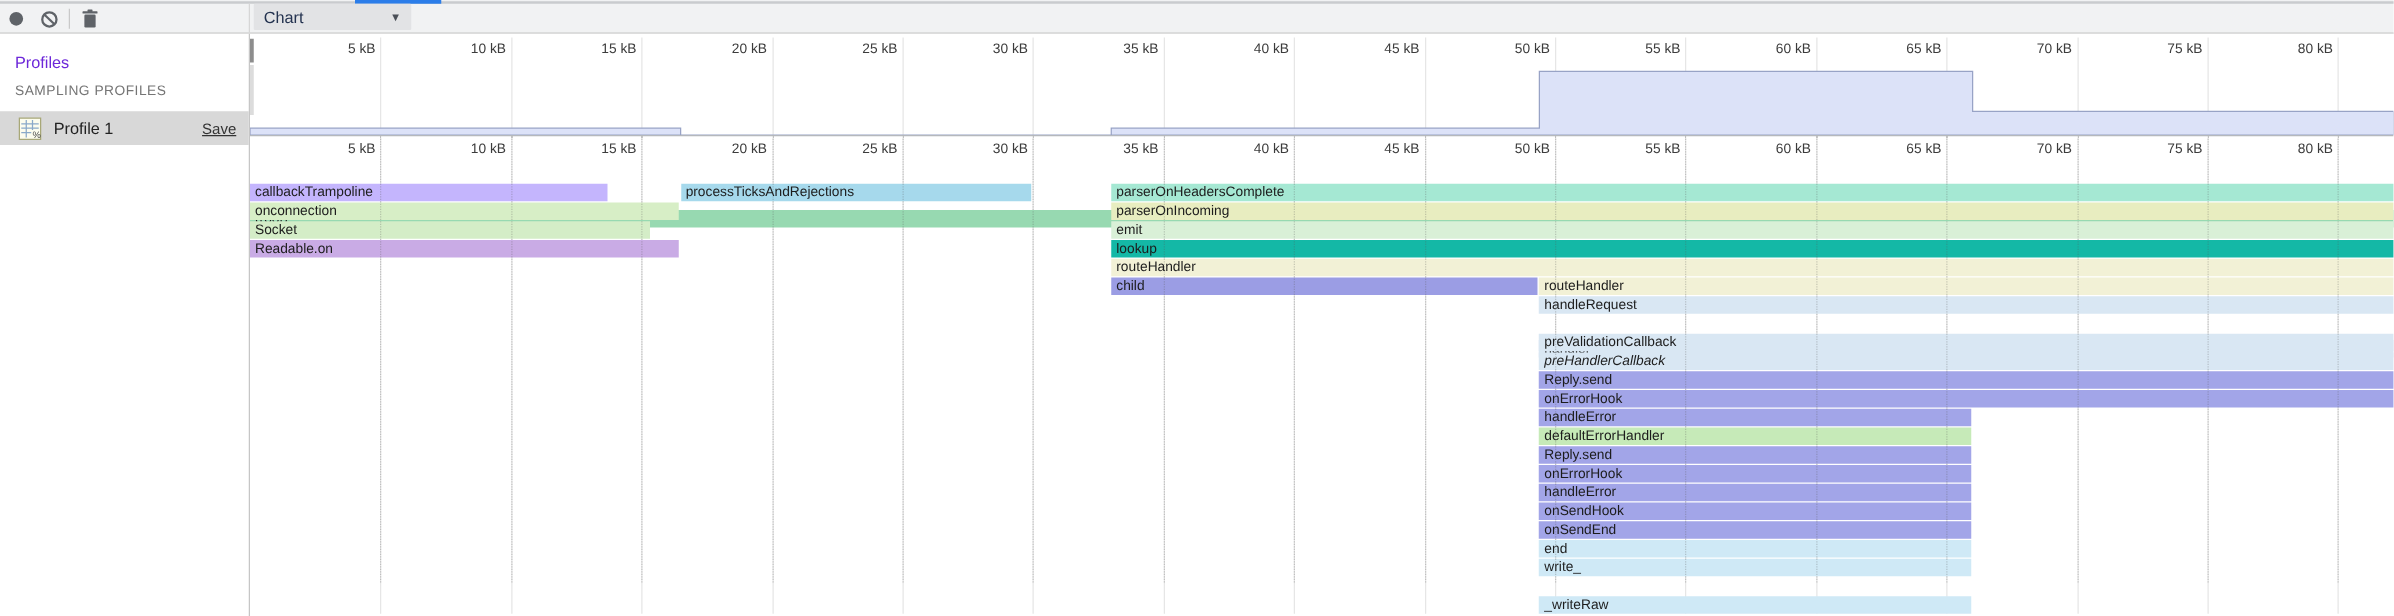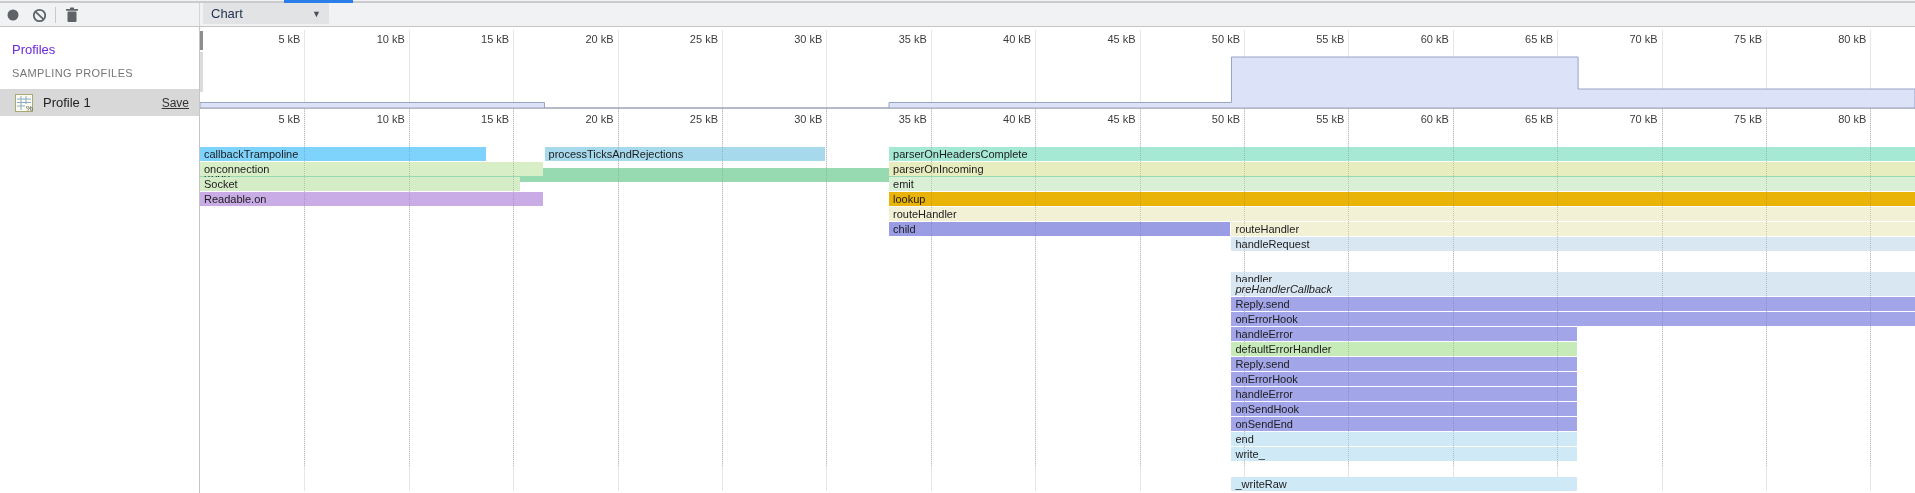--- a/index.html
+++ b/index.html
@@ -161,21 +161,21 @@
         <div class="tick-label" style="left: 1168.8px; top: 86px;">60 kB</div>
         <div class="tick-label" style="left: 1273.2px; top: 86px;">65 kB</div>
         <div class="tick-label" style="left: 1377.6px; top: 86px;">70 kB</div>
         <div class="tick-label" style="left: 1482px; top: 86px;">75 kB</div>
         <div class="tick-label" style="left: 1586.4px; top: 86px;">80 kB</div>
       </div>
     <div class="flame-rows" id="flame-rows">
         <div class="bar" style="left: 0px; width: 1714.84px; top: 0.5px; background: rgb(151, 217, 177); margin-top: 36px;">
           <span>(root)</span>
         </div>
-        <div class="bar" style="left: 0px; width: 286px; top: 15.5px; background: #7dd3fc;">
+        <div class="bar" style="left: 0px; width: 286px; top: 15.5px; background: #c4b5fd;">
           <span>callbackTrampoline</span>
         </div>
         <div class="bar" style="left: 344.52px; width: 280.38px; top: 15.5px; background: rgb(166, 217, 236);">
           <span>processTicksAndRejections</span>
         </div>
         <div class="bar" style="left: 689.04px; width: 1025.8px; top: 15.5px; background: rgb(165, 232, 211);">
           <span>parserOnHeadersComplete</span>
         </div>
         <div class="bar" style="left: 0px; width: 343.02px; top: 30.5px; background: rgb(215, 238, 198);">
           <span>onconnection</span>
@@ -185,37 +185,40 @@
         </div>
         <div class="bar" style="left: 0px; width: 320px; top: 45.5px; background: rgb(212, 237, 199);">
           <span>Socket</span>
         </div>
         <div class="bar" style="left: 689.04px; width: 1025.8px; top: 45.5px; background: rgb(217, 240, 215);">
           <span>emit</span>
         </div>
         <div class="bar" style="left: 0px; width: 343.02px; top: 60.5px; background: rgb(201, 171, 229);">
           <span>Readable.on</span>
         </div>
-        <div class="bar" style="left: 689.04px; width: 1025.8px; top: 60.5px; background: #eab308;">
+        <div class="bar" style="left: 689.04px; width: 1025.8px; top: 60.5px; background: #14b8a6;">
           <span>lookup</span>
         </div>
         <div class="bar" style="left: 689.04px; width: 1025.8px; top: 75.5px; background: rgb(242, 241, 214);">
           <span>routeHandler</span>
         </div>
         <div class="bar" style="left: 689.04px; width: 340.932px; top: 90.5px; background: rgb(155, 157, 228);">
           <span>child</span>
         </div>
         <div class="bar" style="left: 1031.47px; width: 683.364px; top: 90.5px; background: rgb(242, 241, 214);">
           <span>routeHandler</span>
         </div>
         <div class="bar" style="left: 1031.47px; width: 683.364px; top: 105.5px; background: rgb(217, 231, 243);">
           <span>handleRequest</span>
         </div>
         <div class="bar" style="left: 1031.47px; width: 683.364px; top: 120.5px; background: rgb(217, 231, 243); margin-top: 20px;">
           <span>handler</span>
+        </div>
+        <div class="bar" style="left: 1031.47px; width: 683.364px; top: 135.5px; background: rgb(217, 231, 243);">
+          <span>preValidationCallback</span>
         </div>
         <div class="bar" style="left: 1031.47px; width: 683.364px; top: 150.5px; background: rgb(217, 231, 243); font-style: italic;">
           <span>preHandlerCallback</span>
         </div>
         <div class="bar" style="left: 1031.47px; width: 683.364px; top: 165.5px; background: rgb(162, 165, 232);">
           <span>Reply.send</span>
         </div>
         <div class="bar" style="left: 1031.47px; width: 683.364px; top: 180.5px; background: rgb(162, 165, 232);">
           <span>onErrorHook</span>
         </div>

